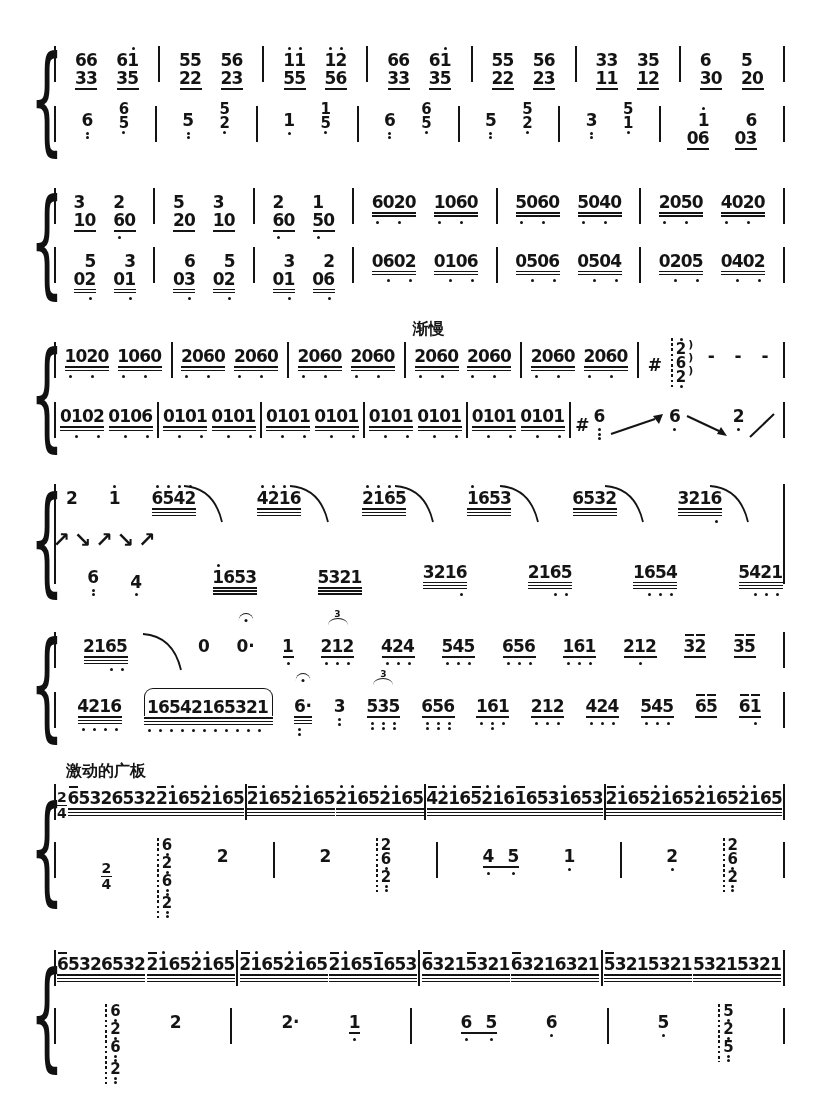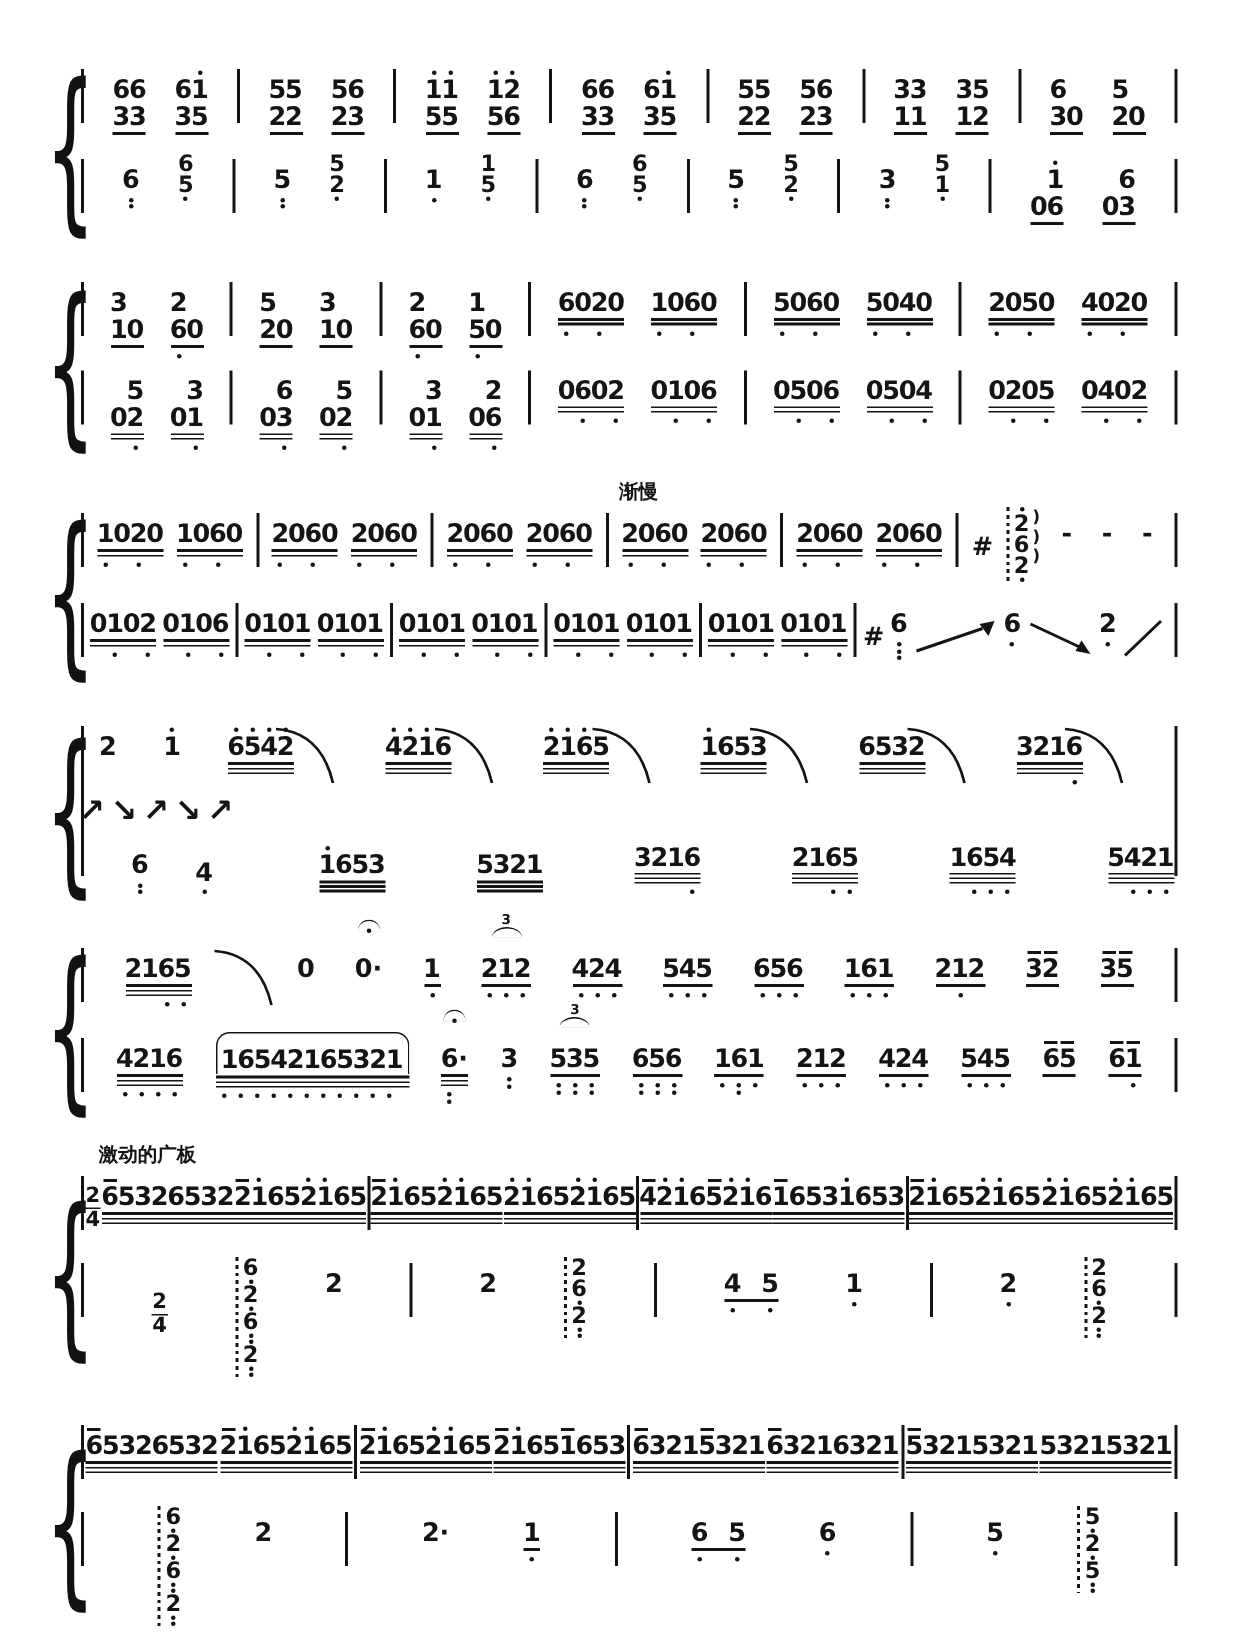--- a/index.html
+++ b/index.html
@@ -26,21 +26,21 @@
   .ovl{width:9px;height:2px;background:#141414;margin-bottom:1px;}
   .adot{width:3px;height:3px;border-radius:50%;background:#141414;margin-bottom:1px;}
   .nm{font-weight:bold;font-size:17px;line-height:18px;font-family:"DejaVu Sans",sans-serif;}
   .nrow.botrow .nm{line-height:18px;}
   .uls{width:100%;display:flex;flex-direction:column;margin-top:1px;}
   .ul{height:1.5px;background:#141414;width:100%;margin-bottom:1.6px;}
   .bds{display:flex;width:100%;}
   .bd{display:flex;flex-direction:column;align-items:center;padding-top:1px;}
   .bdot{width:3px;height:3px;border-radius:50%;background:#141414;margin-top:1.6px;}
   .grp.brk .nrow{border:1.4px solid #141414;border-bottom:none;border-radius:9px 9px 0 0;padding:0 3px;}
-  .anno{position:absolute;top:-19px;left:-2px;font-size:13px;font-weight:bold;white-space:nowrap;
+  .anno{position:absolute;top:-19px;left:-2px;font-size:16px;font-weight:bold;white-space:nowrap;
         font-family:"DejaVu Sans",sans-serif;}
   .ferm{position:absolute;top:-15px;left:50%;transform:translateX(-50%);
         display:flex;flex-direction:column;align-items:center;}
   .farc{width:15px;height:7px;border-top:1.8px solid #141414;border-radius:50% 50% 0 0/100% 100% 0 0;}
   .fdot{width:3px;height:3px;background:#141414;border-radius:50%;margin-top:-2px;}
   .tri{position:absolute;top:-18px;left:50%;transform:translateX(-50%);
        display:flex;flex-direction:column;align-items:center;font-size:9px;font-weight:bold;line-height:8px;}
   .tarc{width:20px;height:6px;border-top:1.5px solid #141414;border-radius:50% 50% 0 0/100% 100% 0 0;}
   
   .chord{display:flex;align-items:stretch;flex:0 0 auto;position:relative;}

